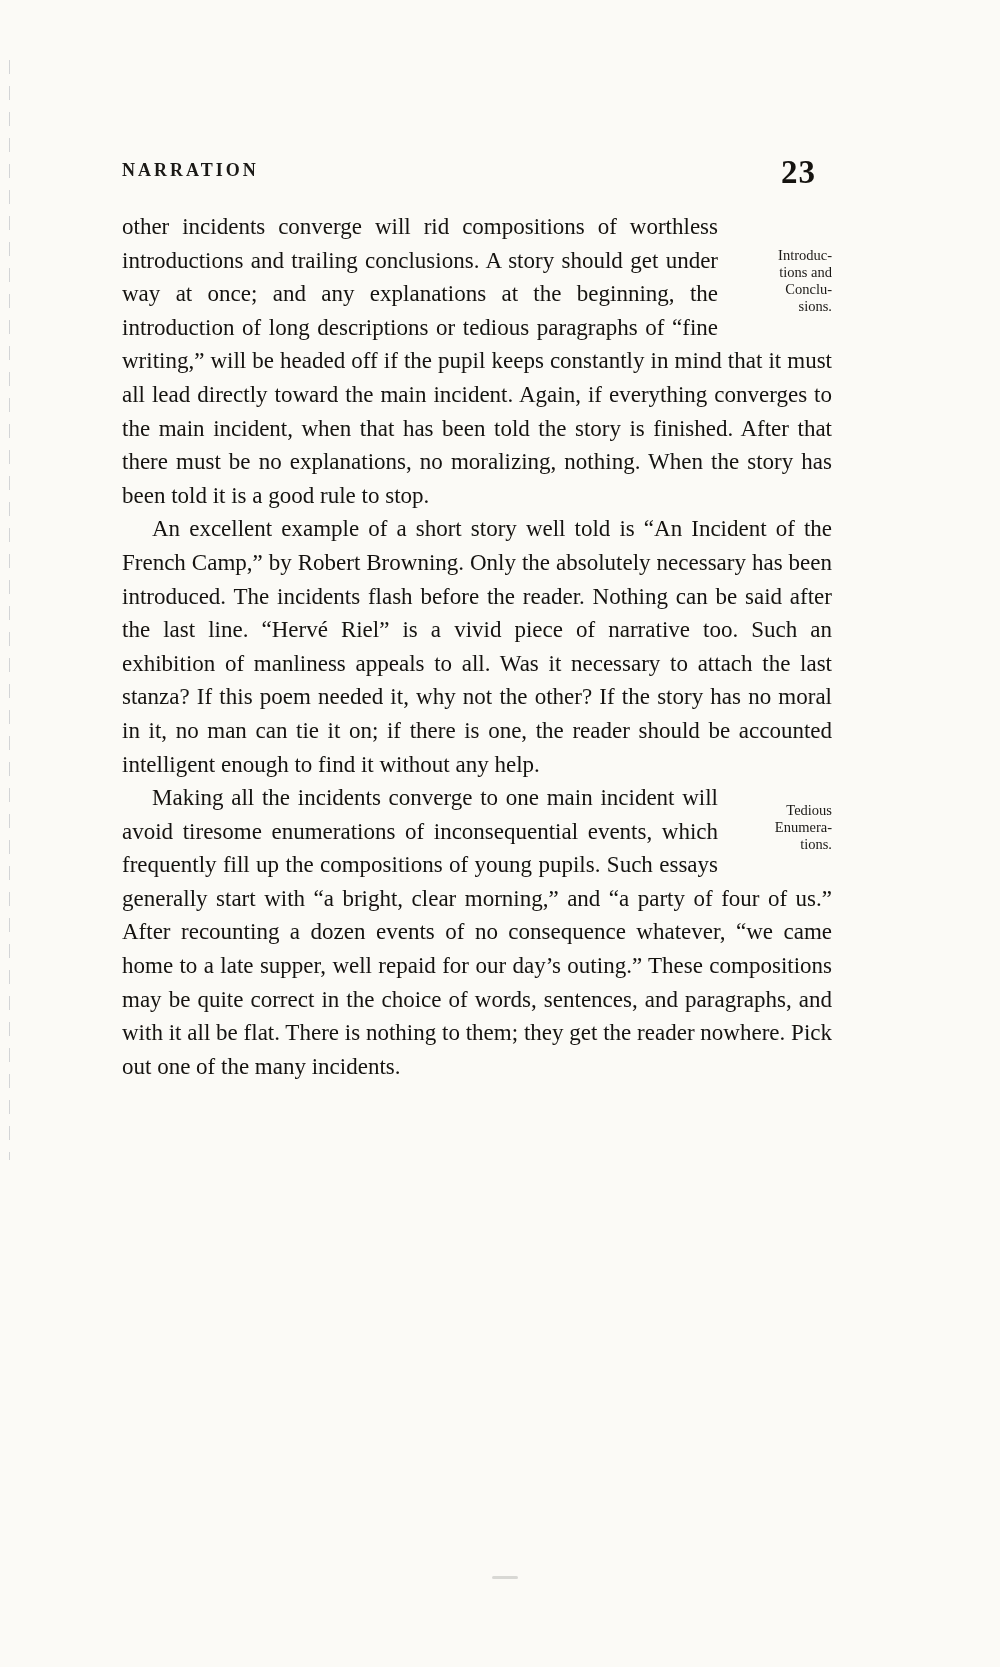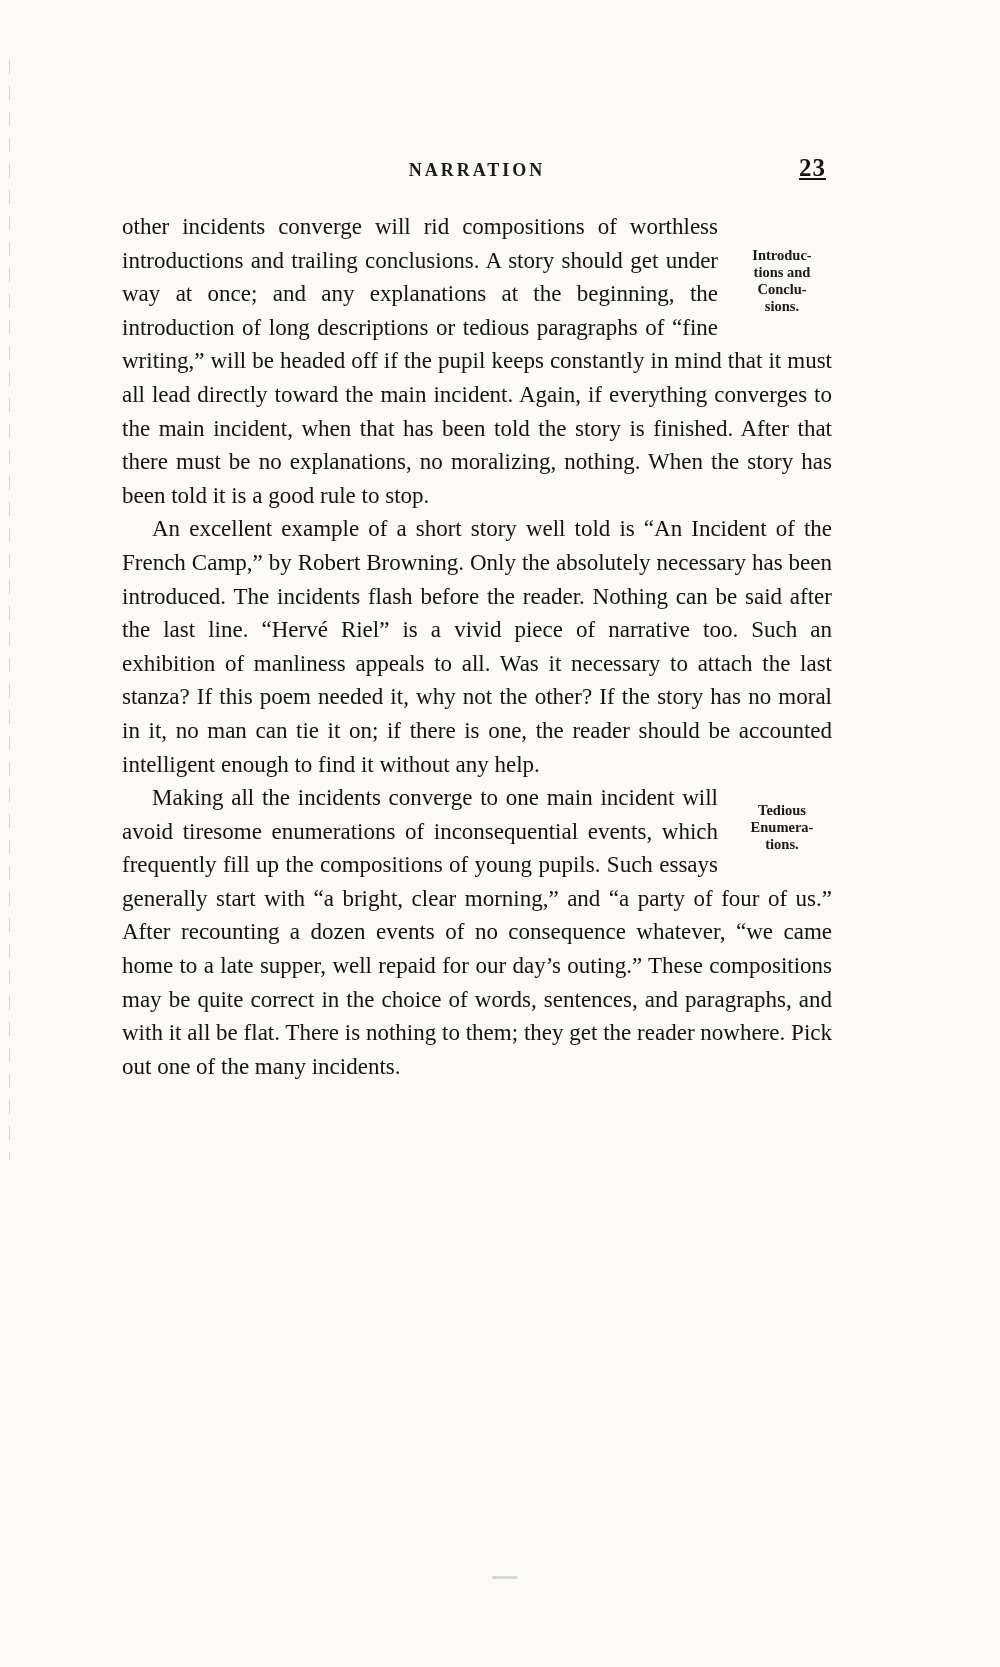--- a/index.html
+++ b/index.html
@@ -34,55 +34,53 @@
       rgba(90,100,120,0) 26px
     );
   }
   .header {
     position: relative;
     height: 32px;
     margin-bottom: 18px;
   }
   .running-head {
     display: block;
-    text-align: center;
     font-size: 18px;
     font-weight: bold;
     letter-spacing: 3px;
     color: #1b1916;
   }
   .page-number {
     position: absolute;
-    right: 6px;
+    right: 16px;
     top: -6px;
-    font-size: 25px;
+    font-size: 33px;
     font-weight: bold;
     letter-spacing: 1px;
-    text-decoration: underline;
   }
   .body-text {
     font-size: 23px;
     line-height: 33.6px;
     text-align: justify;
   }
   .para {
     margin: 0;
   }
   .para.indent {
     text-indent: 30px;
   }
   .margin-note {
     float: right;
     width: 100px;
     margin-left: 14px;
     margin-bottom: 4px;
     font-size: 14.5px;
     line-height: 17px;
-    font-weight: bold;
-    text-align: center;
+    font-weight: normal;
+    text-align: right;
     text-indent: 0;
     white-space: pre-line;
     color: #1b1916;
   }
   .margin-note.note-1 {
     margin-top: 37px;
   }
   .margin-note.note-2 {
     margin-top: 21px;
     min-height: 70px;

